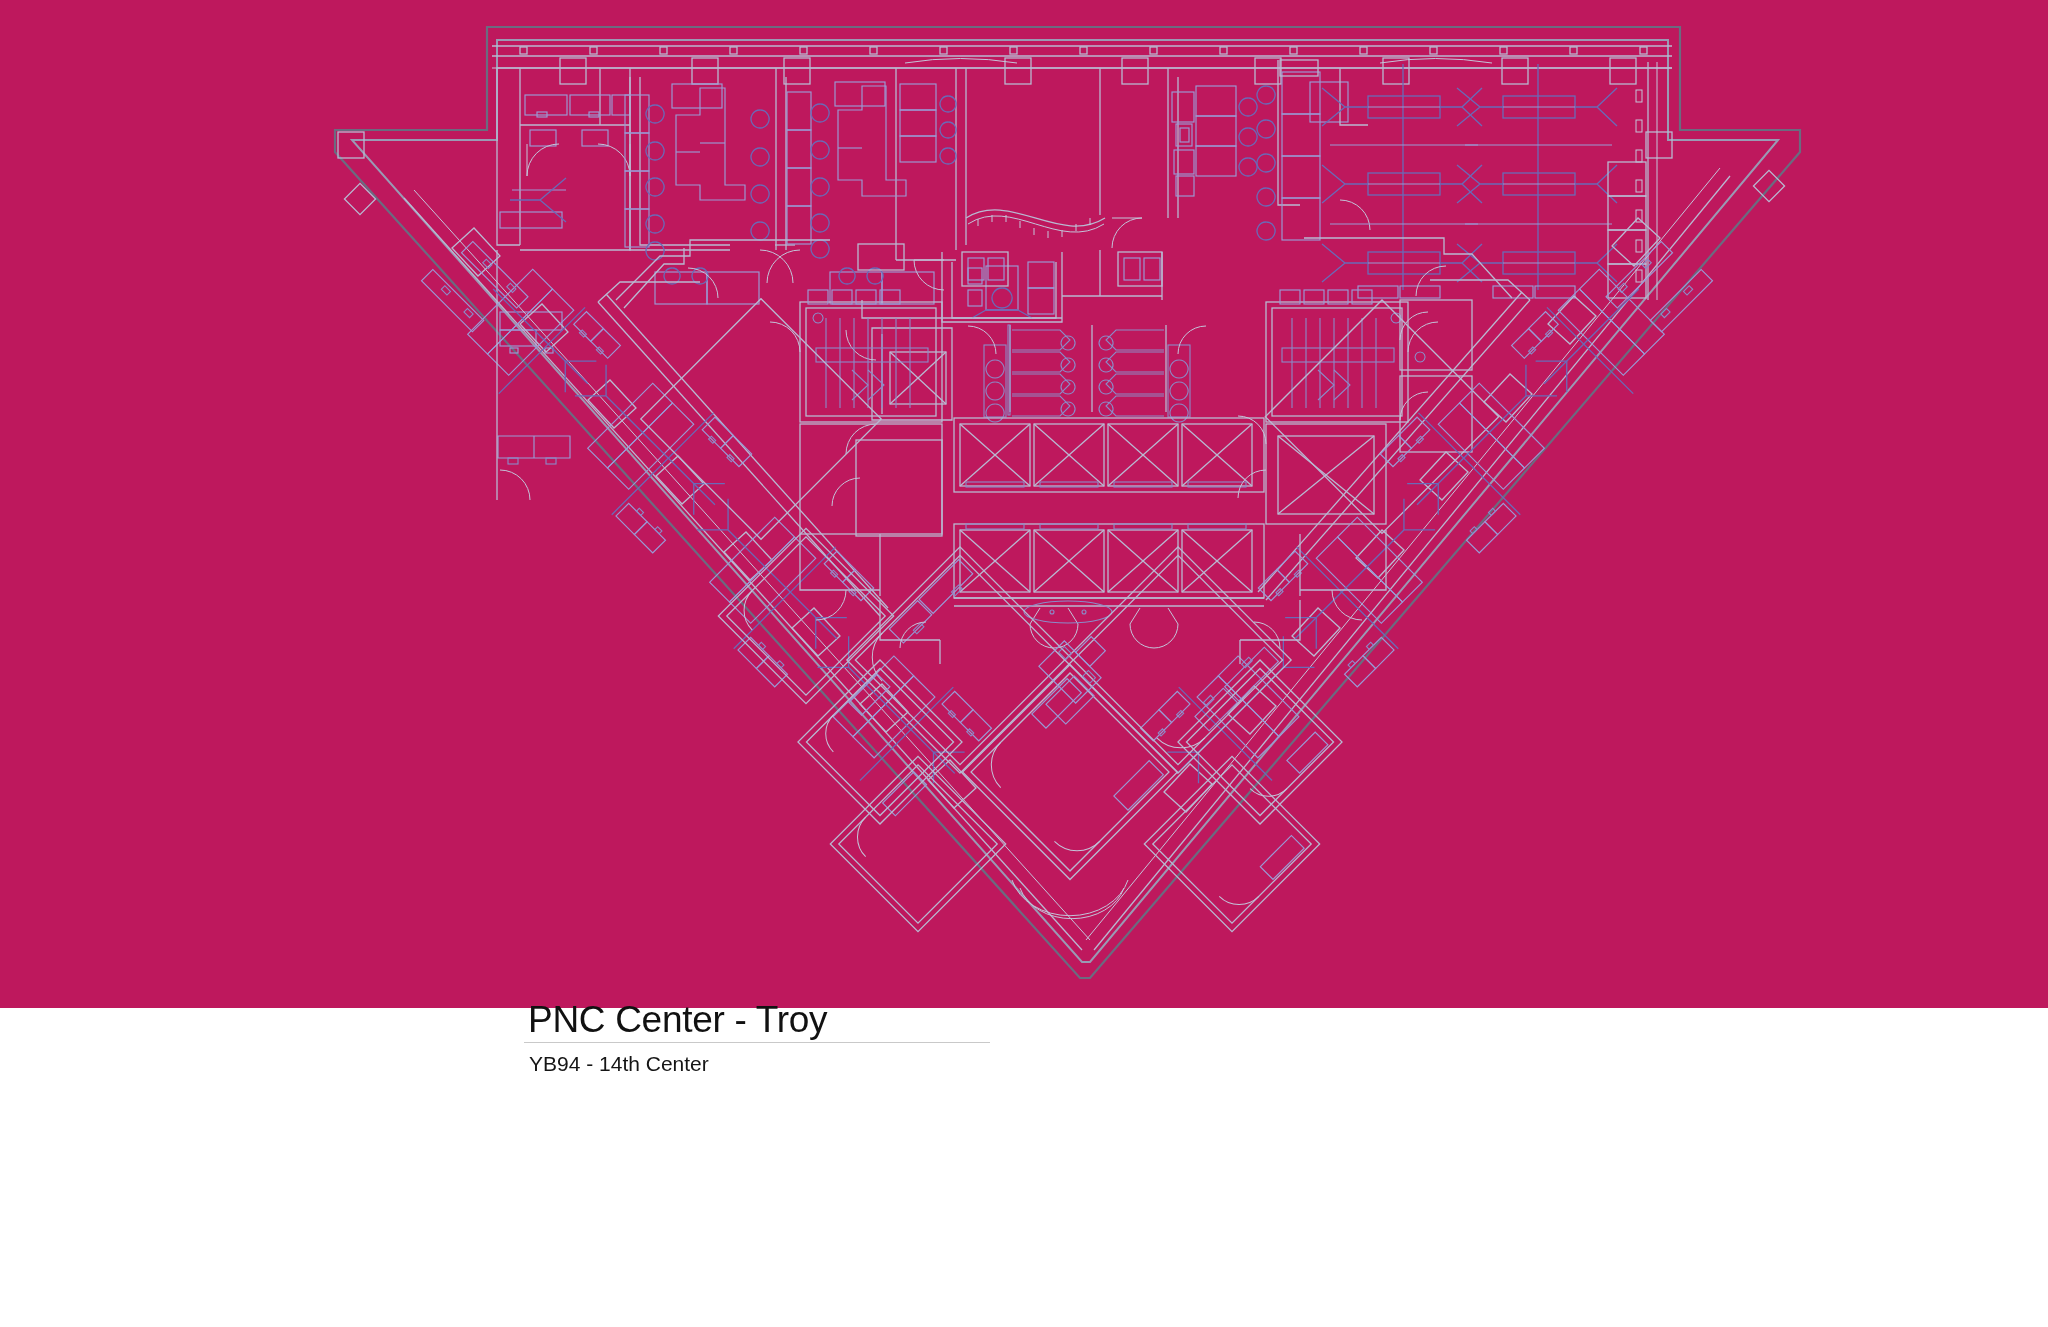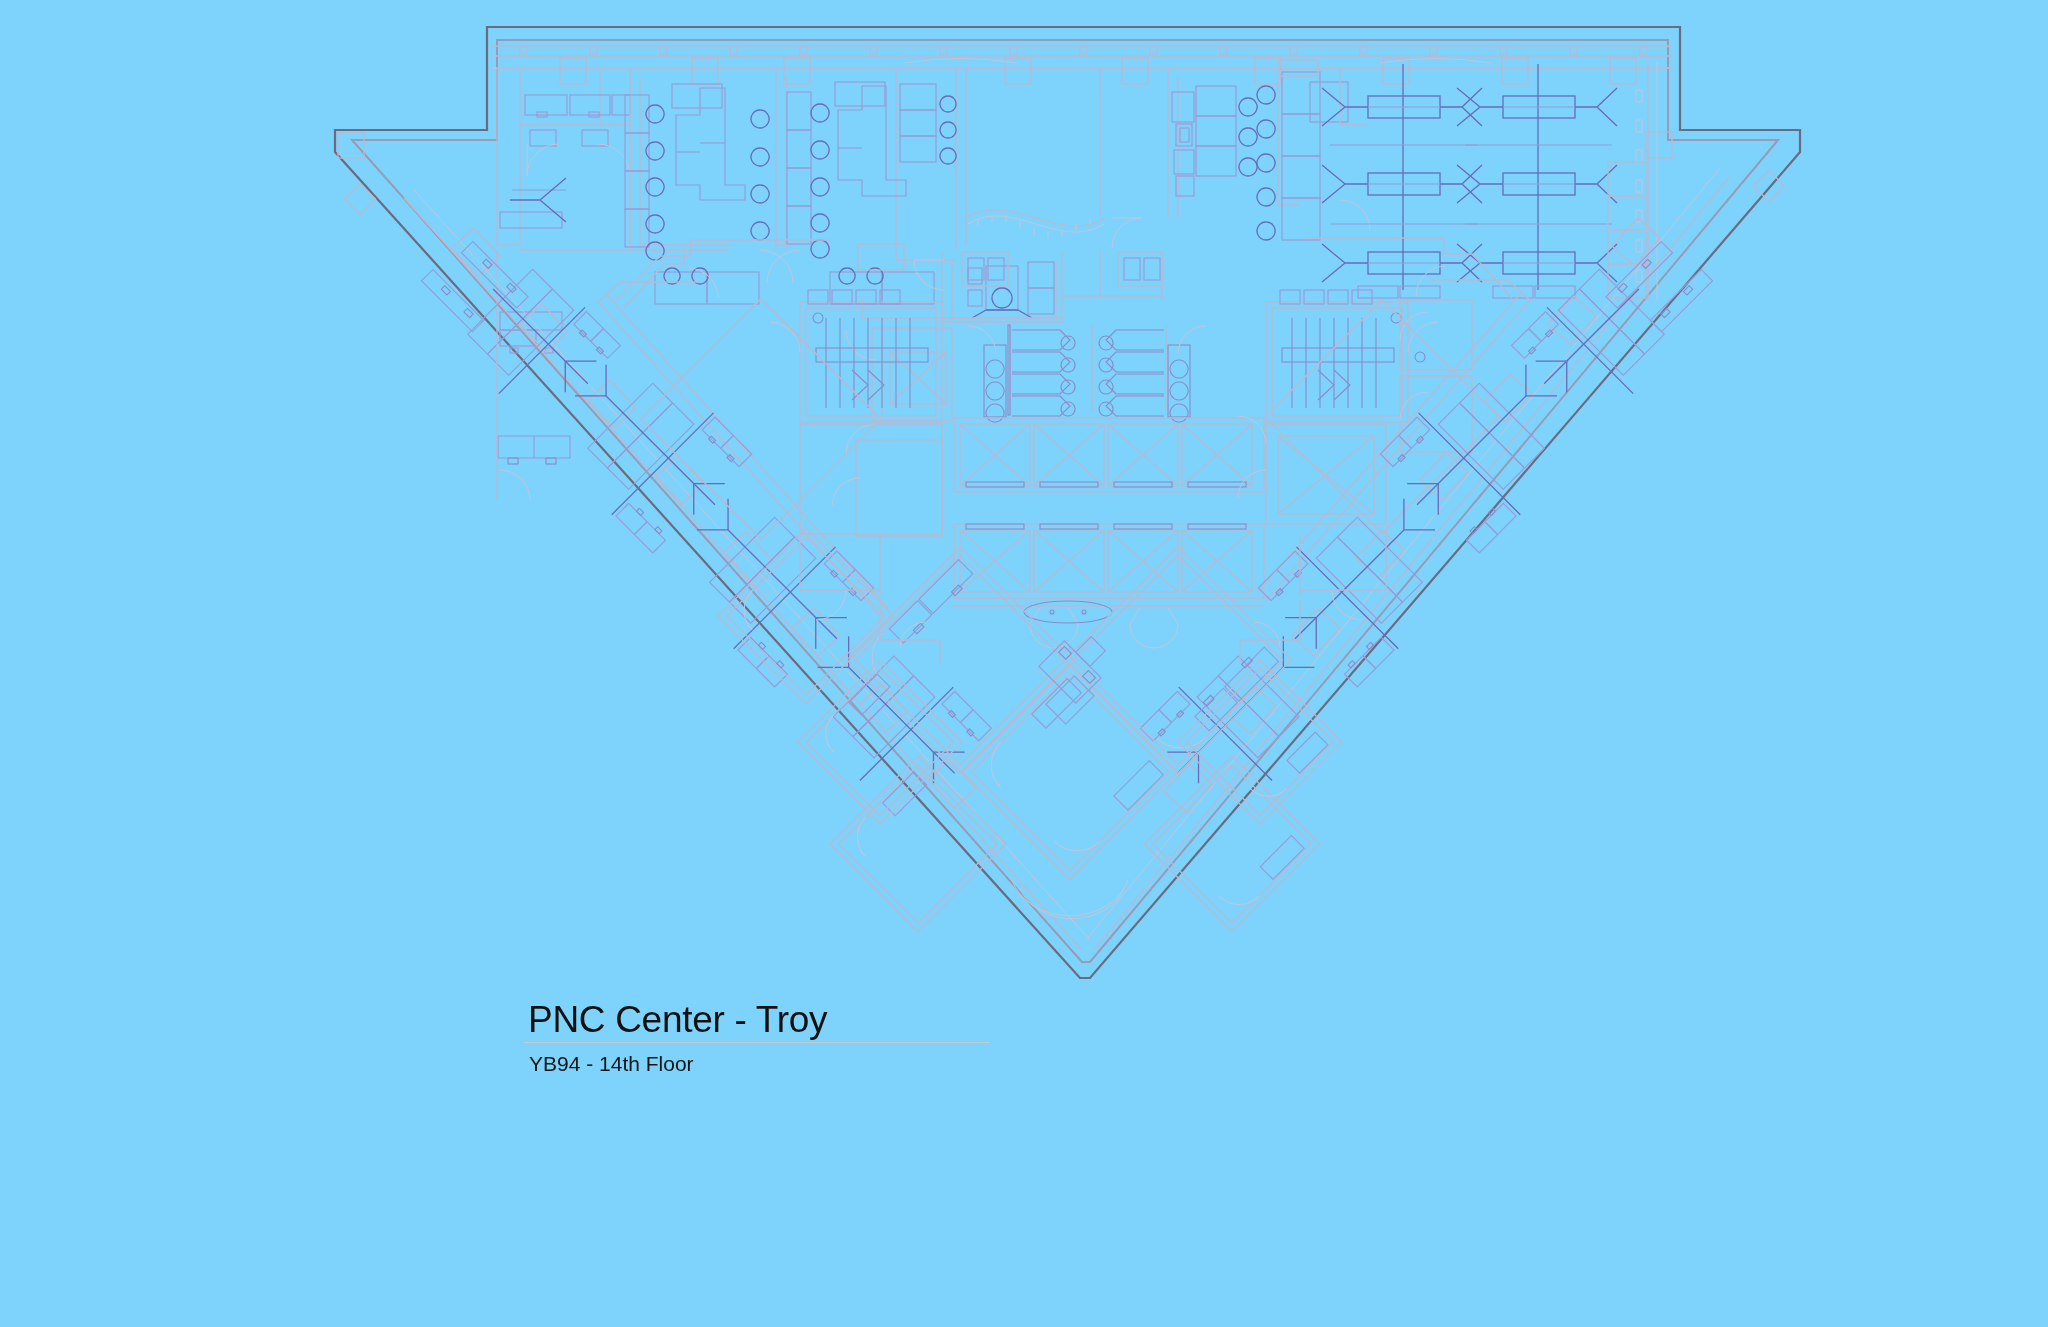--- a/index.html
+++ b/index.html
@@ -2,21 +2,21 @@
 <html><head>
 <meta charset="utf-8">
 <title>PNC Center - Troy | YB94 - 14th Floor</title>
 <style>
   html,body{margin:0;padding:0;background:#ffffff;}
   body{
     width:2048px;height:1327px;
     font-family:"Liberation Sans","DejaVu Sans",sans-serif;
     overflow:hidden;position:relative;
   }
-  #page{position:relative;width:2048px;height:1327px;background:#7dd3fc;}
+  #page{position:relative;width:2048px;height:1008px;background:#be185d;}
 
   
   #plan-wrap{position:absolute;left:0;top:0;width:2048px;height:1010px;}
   #plan-svg{display:block;width:2048px;height:1010px;}
 
   
   #title-block{
     position:absolute;left:524px;top:1000px;width:470px;
   }
   #title-main{
@@ -970,16 +970,16 @@
           <path d="M948,148 a8,8 0 1,0 0.1,0"></path>
         </g>
       </g>
 
     </svg>
   </div>
 
   <div id="title-block">
     <div id="title-main">PNC Center - Troy</div>
     <div id="title-rule"></div>
-    <div id="title-sub">YB94 - 14th Floor</div>
+    <div id="title-sub">YB94 - 14th Center</div>
   </div>
 
 </div>
 
 </body></html>

